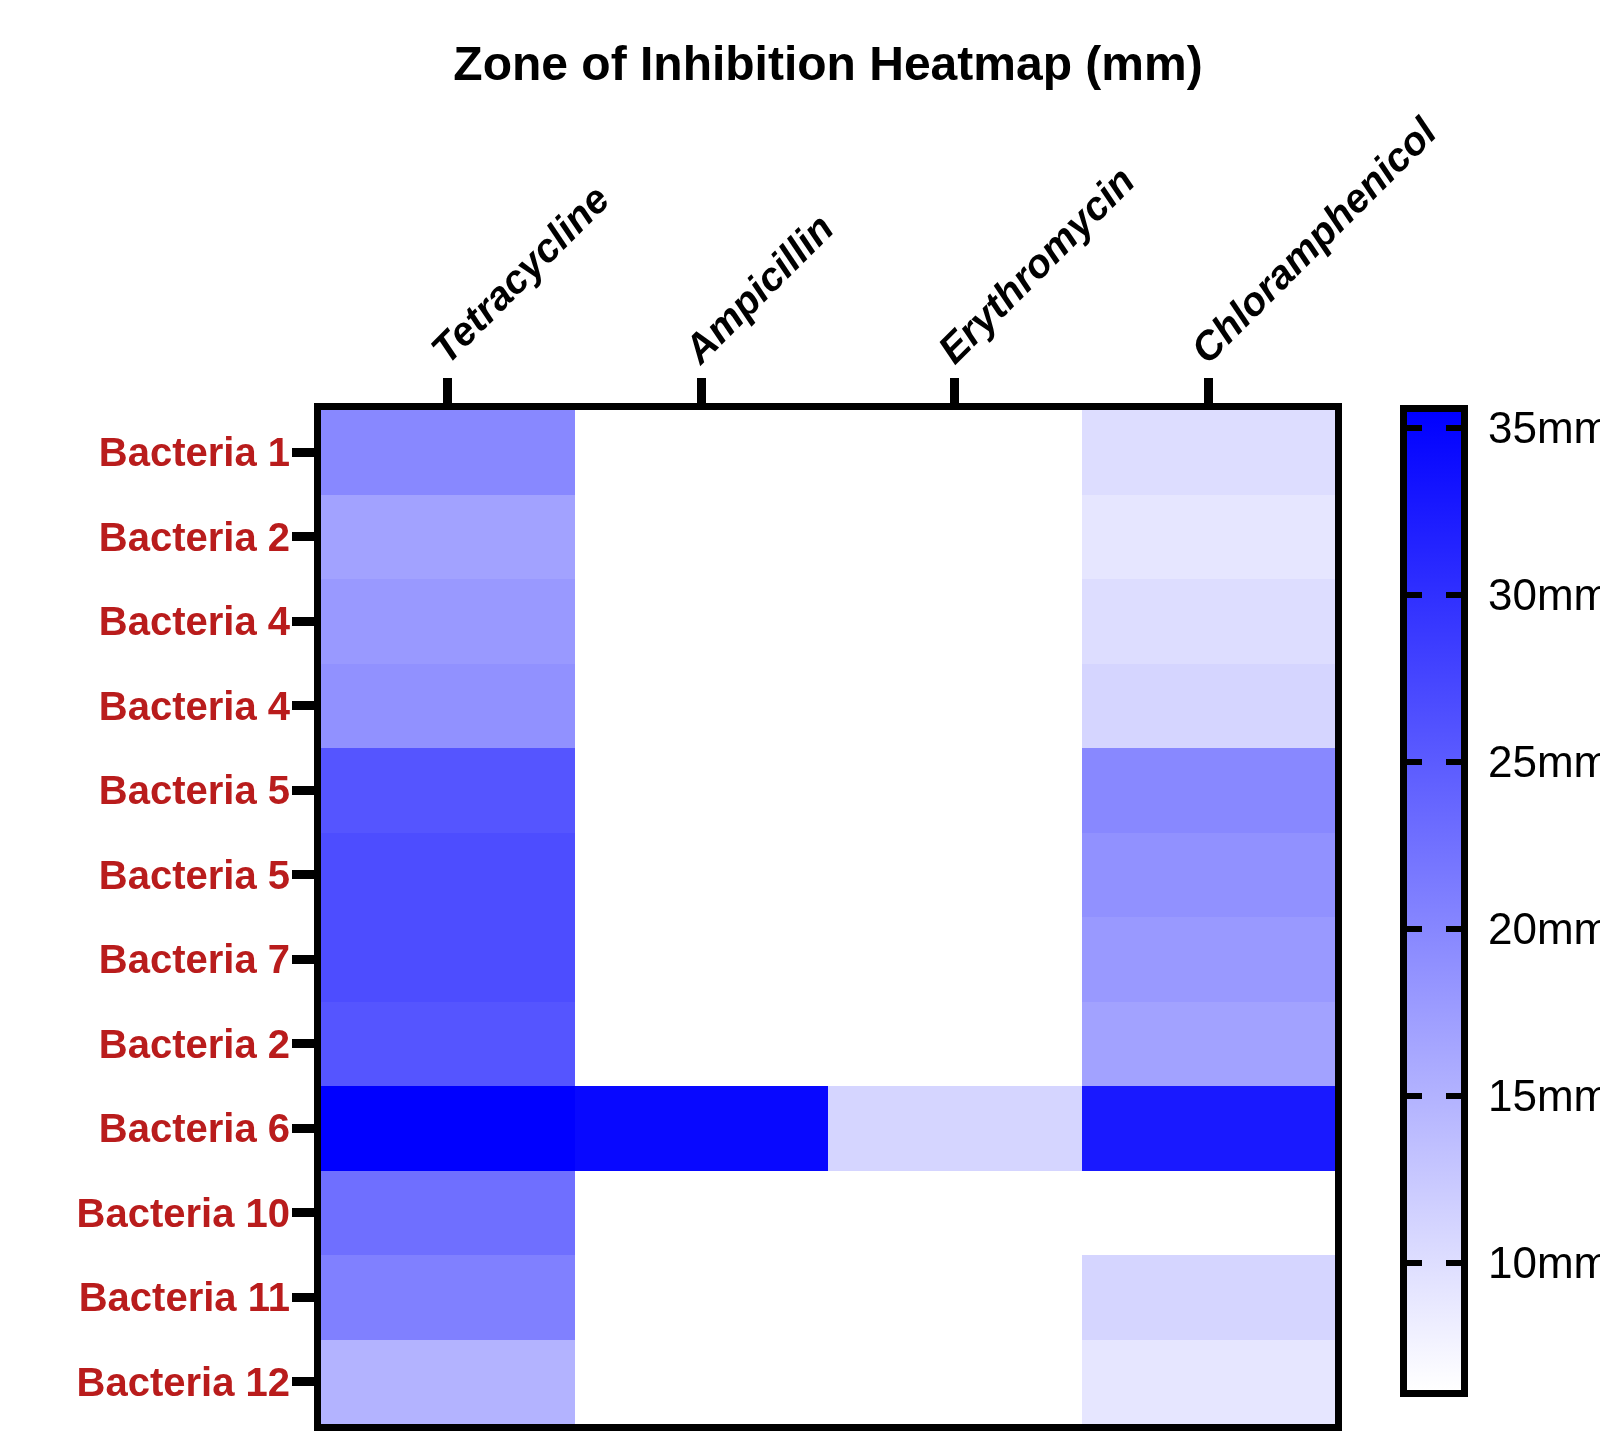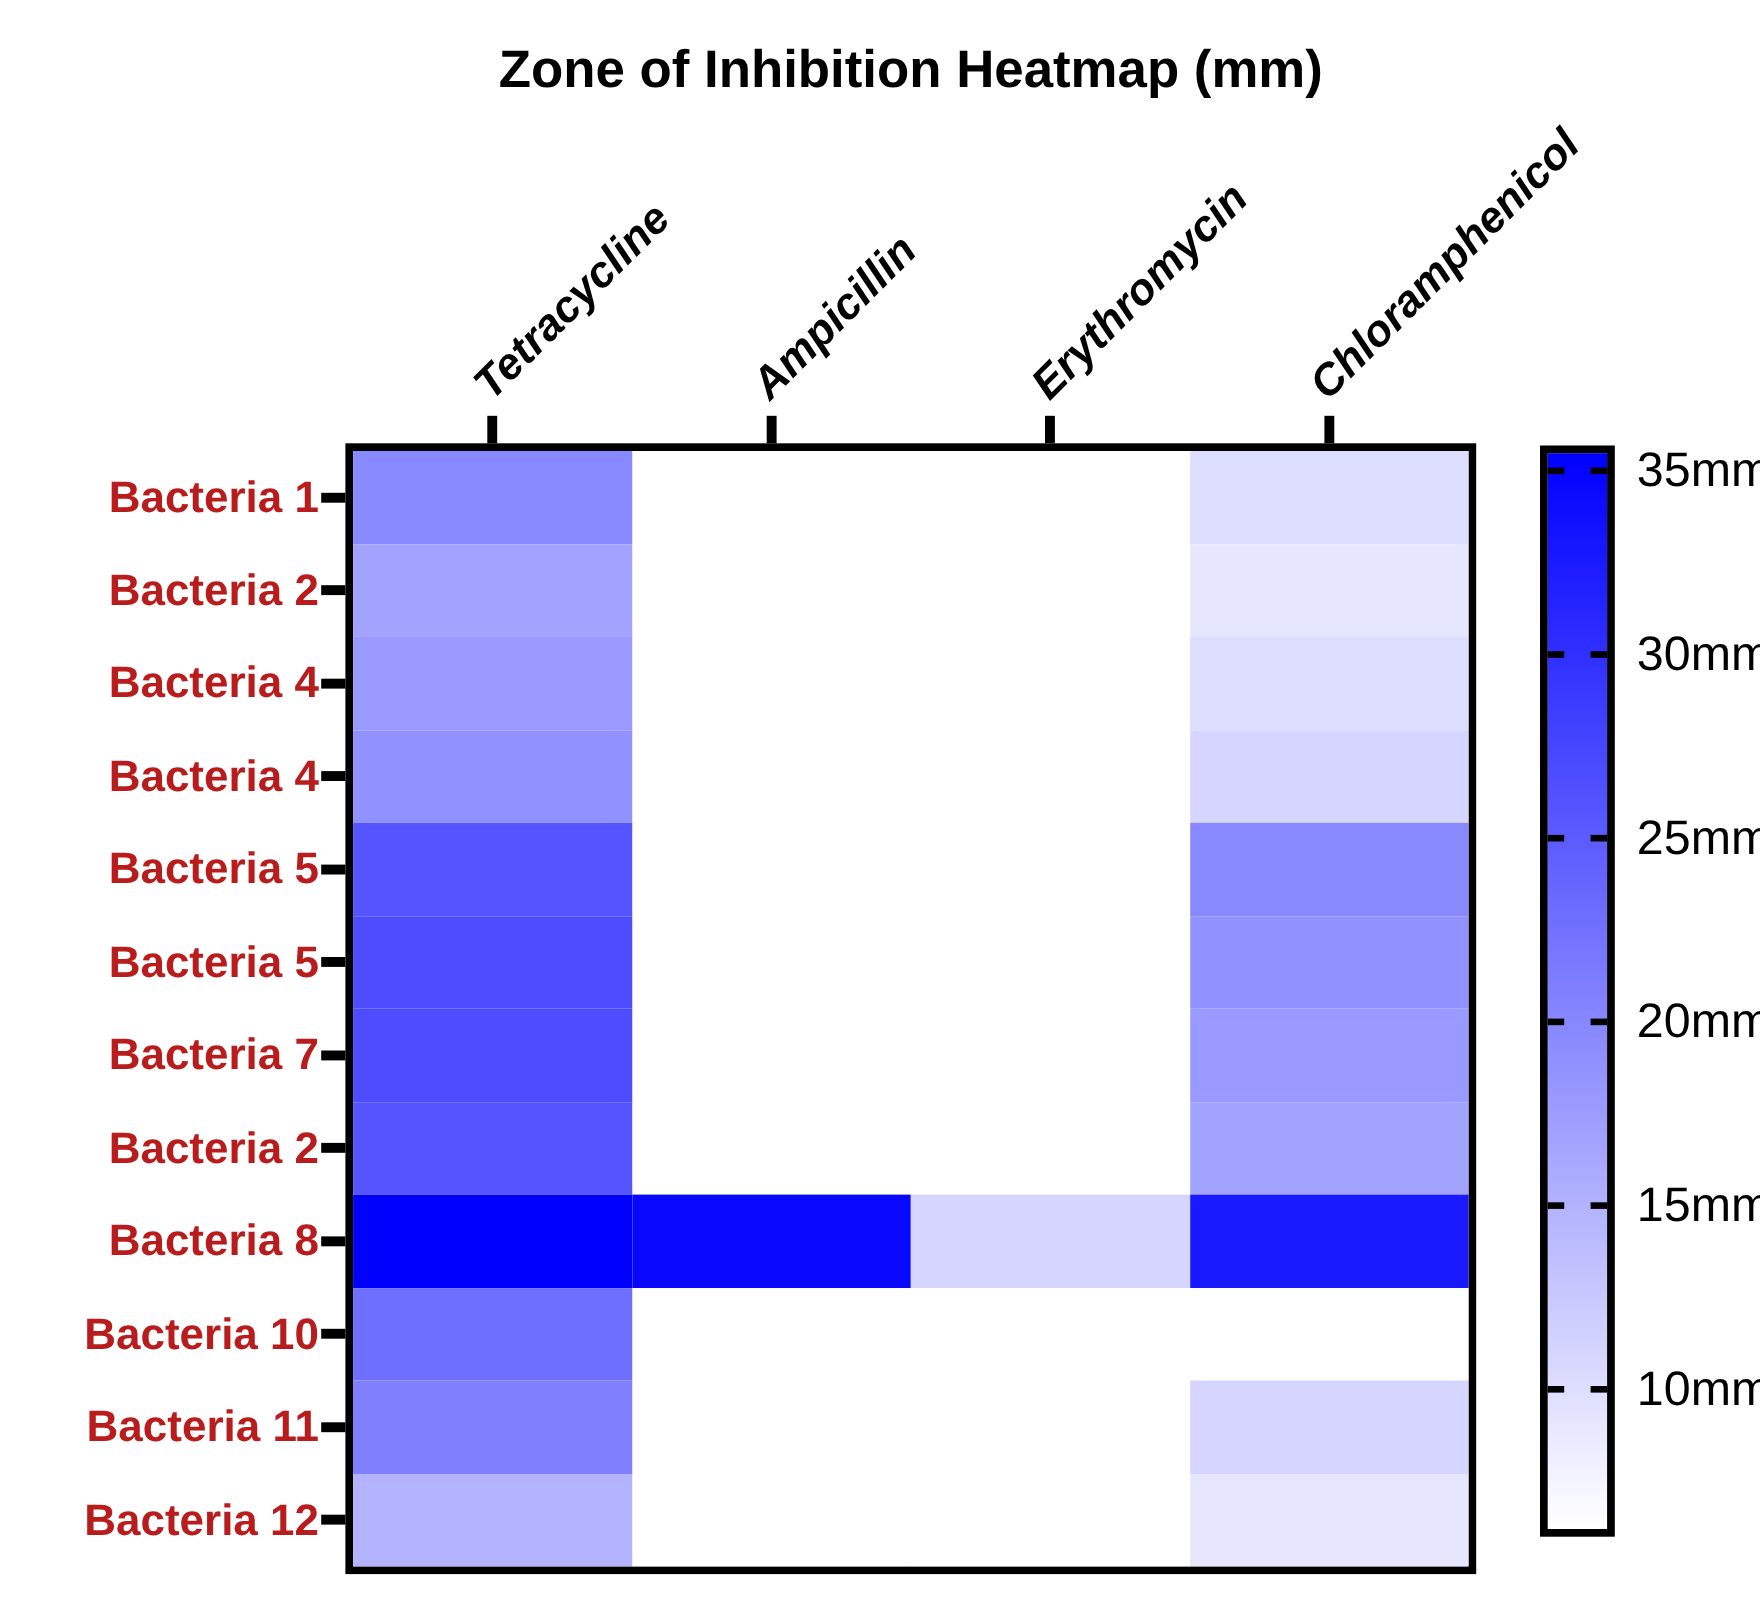--- a/index.html
+++ b/index.html
@@ -134,21 +134,21 @@
       <div class="row-label" style="top: 683.75px; text-align: right;">Bacteria 4</div>
       <div class="tick-left" style="left: 244px; top: 701.25px;"></div>
       <div class="row-label" style="top: 768.25px;">Bacteria 5</div>
       <div class="tick-left" style="left: 244px; top: 785.75px;"></div>
       <div class="row-label" style="top: 852.75px;">Bacteria 5</div>
       <div class="tick-left" style="left: 244px; top: 870.25px;"></div>
       <div class="row-label" style="top: 937.25px;">Bacteria 7</div>
       <div class="tick-left" style="left: 244px; top: 954.75px;"></div>
       <div class="row-label" style="top: 1021.75px;">Bacteria 2</div>
       <div class="tick-left" style="left: 244px; top: 1039.25px;"></div>
-      <div class="row-label" style="top: 1106.25px;">Bacteria 8</div>
+      <div class="row-label" style="top: 1106.25px;">Bacteria 6</div>
       <div class="tick-left" style="left: 244px; top: 1123.75px;"></div>
       <div class="row-label" style="top: 1190.75px;">Bacteria 10</div>
       <div class="tick-left" style="left: 244px; top: 1208.25px;"></div>
       <div class="row-label" style="top: 1275.25px;">Bacteria 11</div>
       <div class="tick-left" style="left: 244px; top: 1292.75px;"></div>
       <div class="row-label" style="top: 1359.75px;">Bacteria 12</div>
       <div class="tick-left" style="left: 244px; top: 1377.25px;"></div>
       <div class="tick-top" style="left: 395.25px; top: 378px;"></div>
       <div class="col-label" style="left: 403.75px; top: 330px;">Tetracycline</div>
       <div class="tick-top" style="left: 648.75px; top: 378px;"></div>

